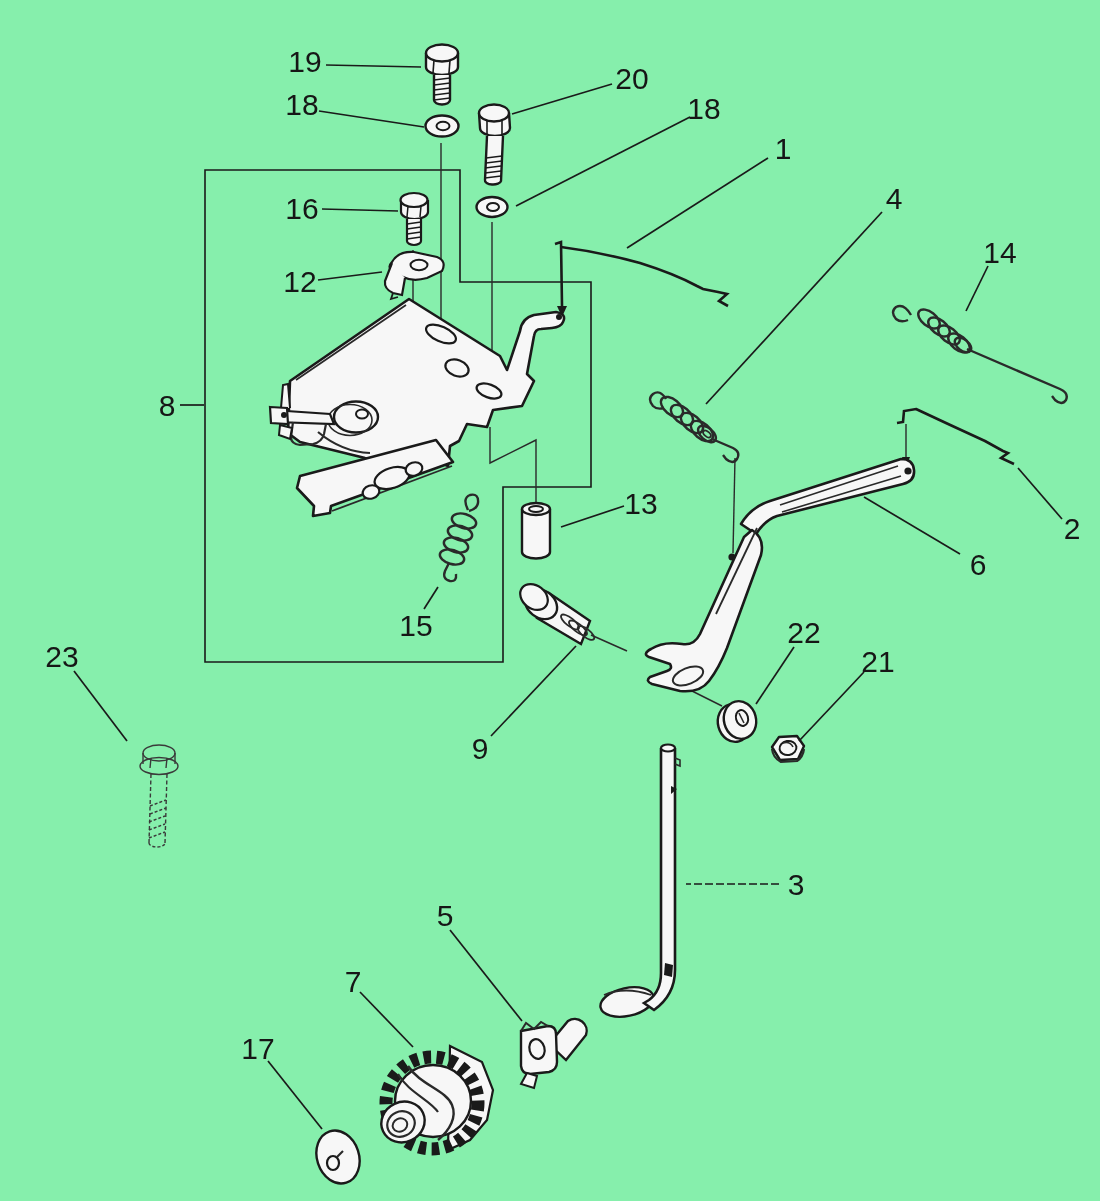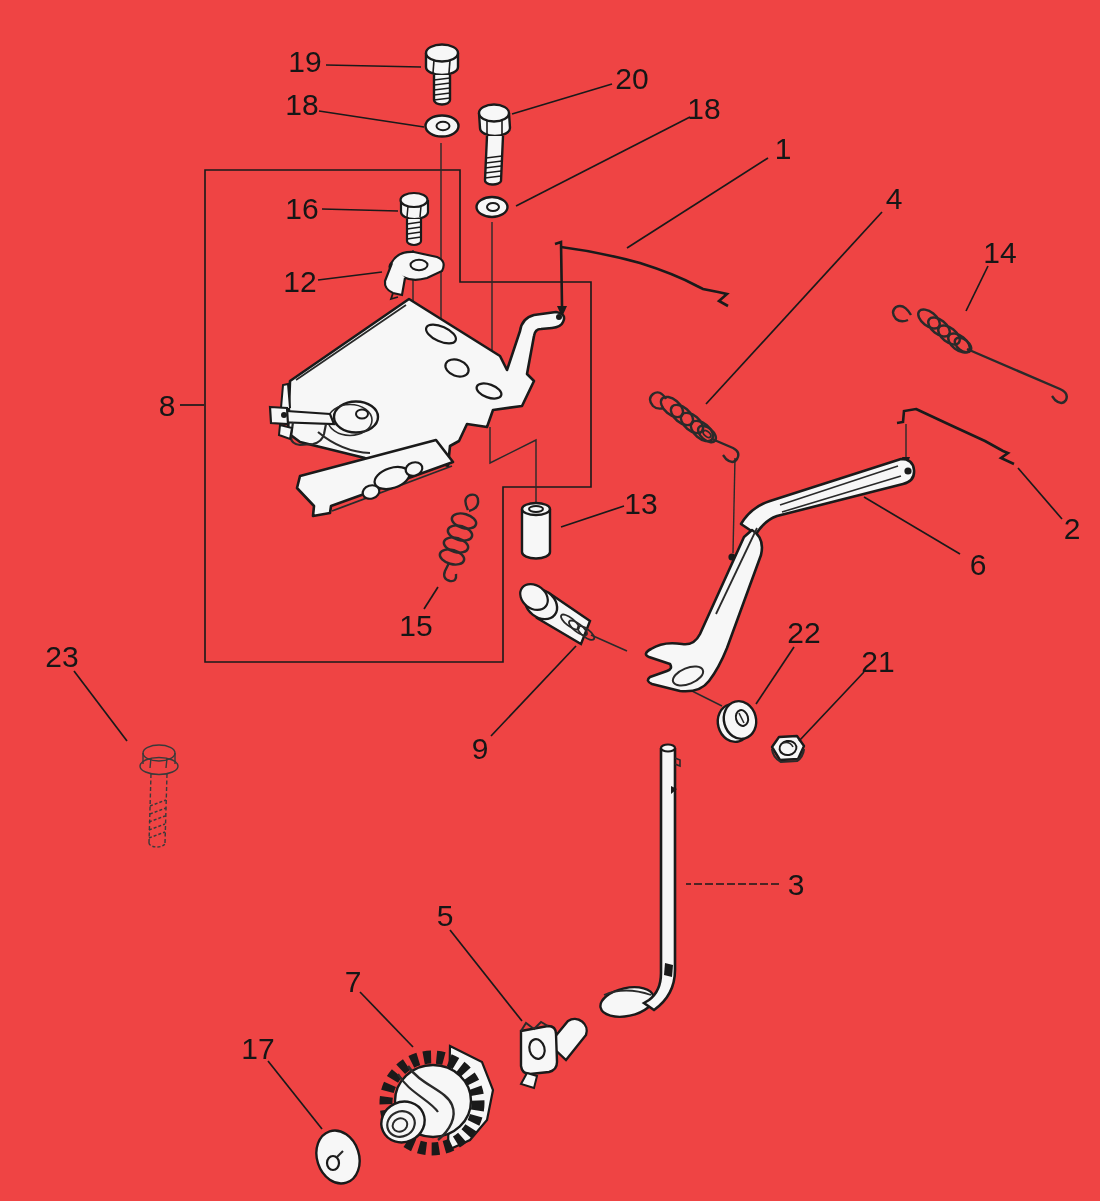--- a/index.html
+++ b/index.html
@@ -1,16 +1,16 @@
 <!DOCTYPE html>
 <html><head>
 <meta charset="utf-8">
 <style>
   html,body{margin:0;padding:0;background:#e9e9e9;}
-  .page{width:1100px;height:1201px;background:#ef4444;position:relative;overflow:hidden;}
+  .page{width:1100px;height:1201px;background:#86efac;position:relative;overflow:hidden;}
   svg{display:block;}
   text.callout{
     font-family:"Liberation Sans","DejaVu Sans",sans-serif;
     font-size:30px;
     fill:#161616;
     letter-spacing:0px;
   }
   .ln{stroke:#1a1a1a;fill:none;}
   .part{stroke:#1a1a1a;fill:#f7f7f7;}
   .thin{stroke:#2a2a2a;fill:none;}

